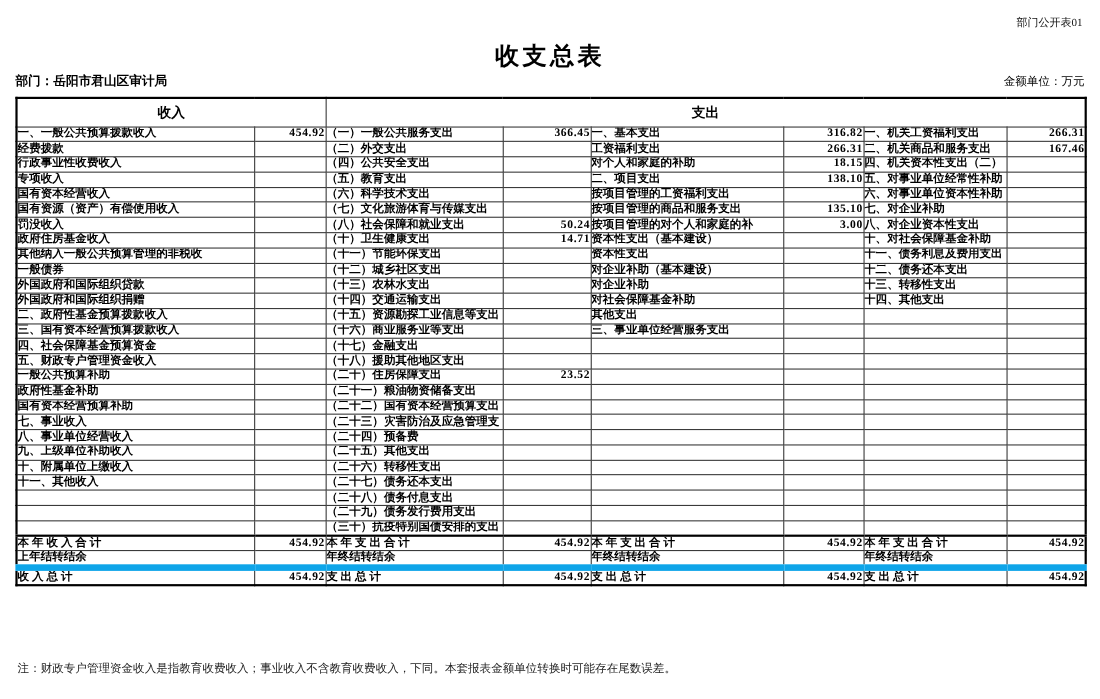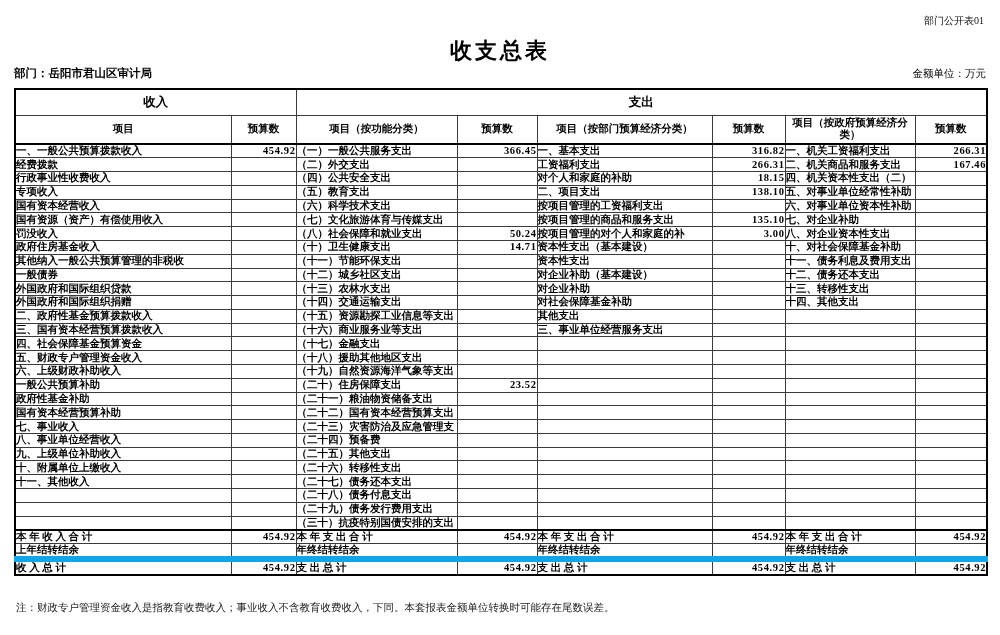--- a/index.html
+++ b/index.html
@@ -92,30 +92,20 @@
     <col style="width:175px">
       <col style="width:73px">
     <col style="width:130px">
       <col style="width:72px">
   </colgroup>
   <thead>
     <tr class="group-row">
       <th colspan="2">收入</th>
       <th colspan="6">支出</th>
     </tr>
-    <tr class="colhead-row">
-      <th>项目</th>
-      <th>预算数</th>
-      <th>项目（按功能分类）</th>
-      <th>预算数</th>
-      <th>项目（按部门预算经济分类）</th>
-      <th>预算数</th>
-      <th>项目（按政府预算经济分类）</th>
-      <th>预算数</th>
-    </tr>
   </thead>
   <tbody>
       <tr>
         <td class="label ind0">一、一般公共预算拨款收入</td>
         <td class="value">454.92</td>
         <td class="label">（一）一般公共服务支出</td>
         <td class="value">366.45</td>
         <td class="label">一、基本支出</td>
         <td class="value">316.82</td>
         <td class="label">一、机关工资福利支出</td>
@@ -265,30 +255,20 @@
         <td class="label ind0">五、财政专户管理资金收入</td>
         <td class="value"></td>
         <td class="label">（十八）援助其他地区支出</td>
         <td class="value"></td>
         <td class="label"></td>
         <td class="value"></td>
         <td class="label"></td>
         <td class="value"></td>
       </tr>
       <tr>
-        <td class="label ind0">六、上级财政补助收入</td>
-        <td class="value"></td>
-        <td class="label">（十九）自然资源海洋气象等支出</td>
-        <td class="value"></td>
-        <td class="label"></td>
-        <td class="value"></td>
-        <td class="label"></td>
-        <td class="value"></td>
-      </tr>
-      <tr>
         <td class="label ind2">一般公共预算补助</td>
         <td class="value"></td>
         <td class="label">（二十）住房保障支出</td>
         <td class="value">23.52</td>
         <td class="label"></td>
         <td class="value"></td>
         <td class="label"></td>
         <td class="value"></td>
       </tr>
       <tr>

